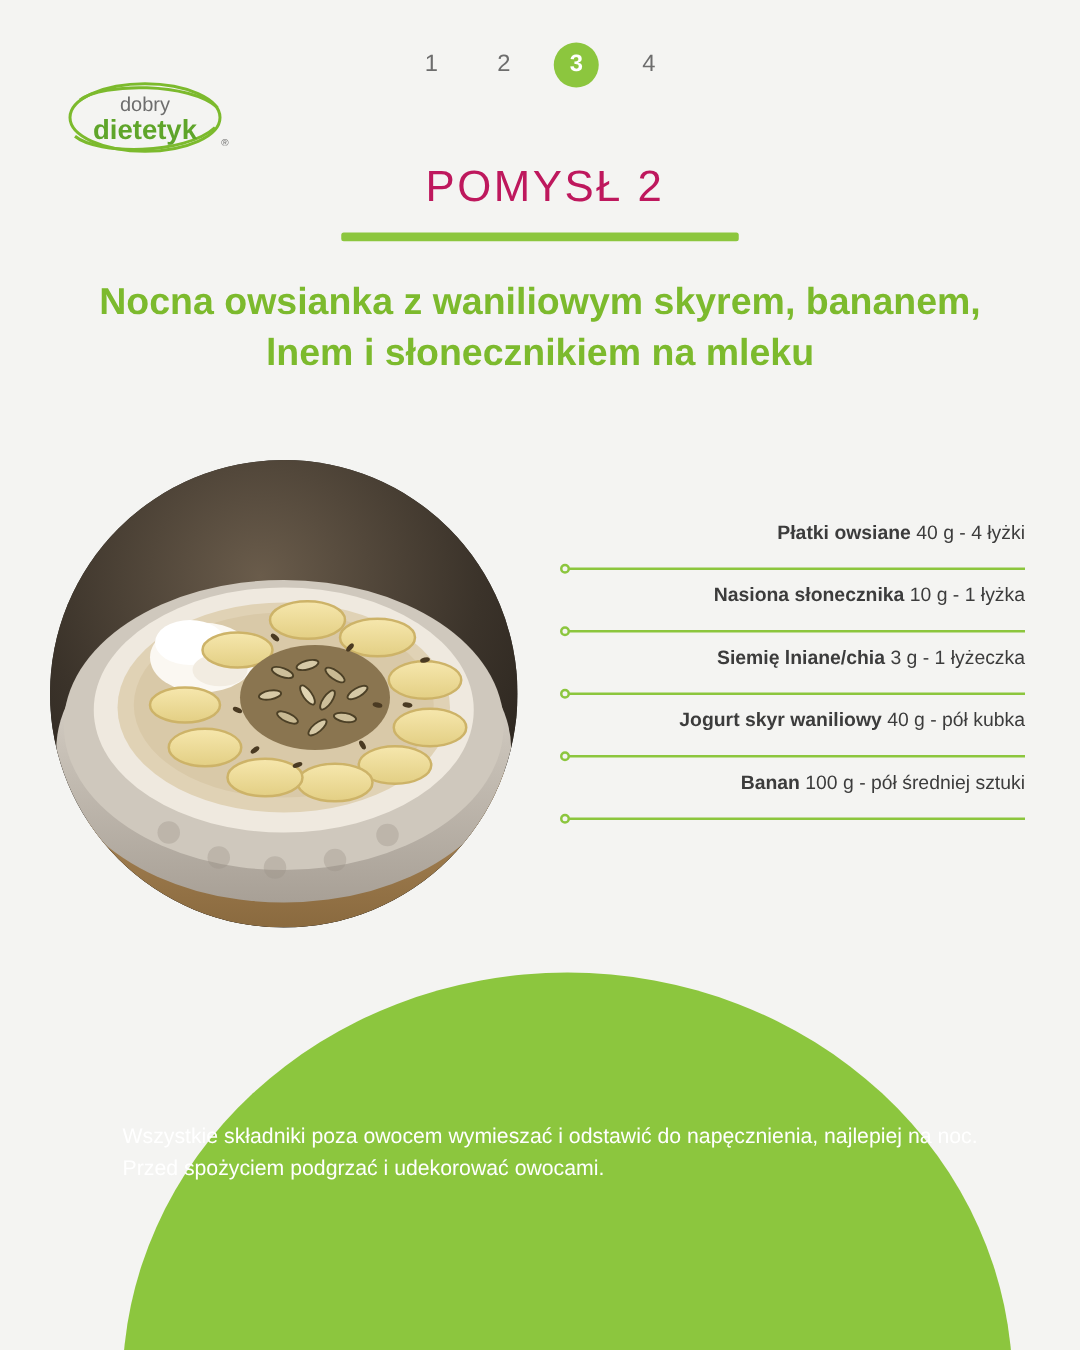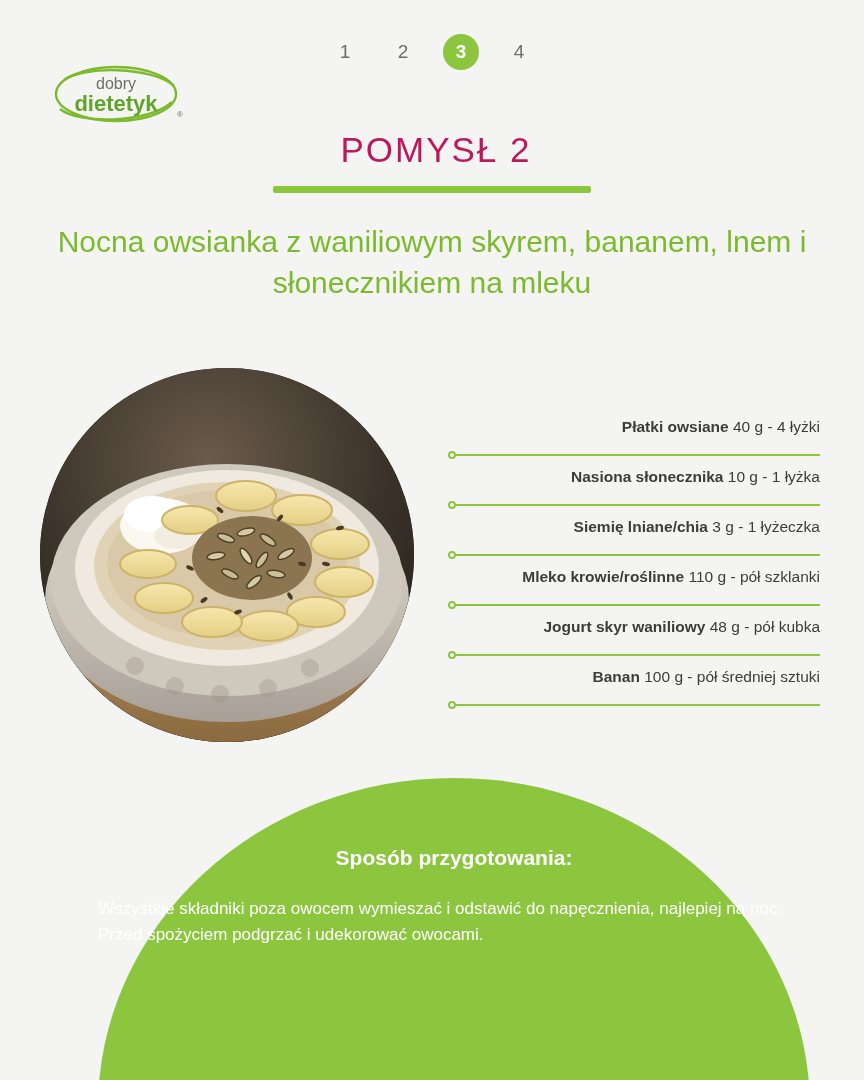--- a/index.html
+++ b/index.html
@@ -78,21 +78,21 @@
   }
   .title {
     position: absolute;
     top: 222px;
     left: 50%;
     transform: translateX(-50%);
     width: 770px;
     text-align: center;
     font-size: 30px;
     line-height: 1.35;
-    font-weight: normal;
+    font-weight: bold;
     color: #7cba2d;
   }
 
   
   .photo {
     position: absolute;
     top: 368px;
     left: 40px;
     width: 374px;
     height: 374px;
@@ -290,32 +290,26 @@
       <span class="ing-name">Nasiona słonecznika</span>
       <span class="ing-amount">10 g - 1 łyżka</span>
     </div>
     <div class="ing-row">
       <span class="dot"></span>
       <span class="ing-name">Siemię lniane/chia</span>
       <span class="ing-amount">3 g - 1 łyżeczka</span>
     </div>
     <div class="ing-row">
       <span class="dot"></span>
-      <span class="ing-name">Mleko krowie/roślinne</span>
-      <span class="ing-amount">110 g - pół szklanki</span>
-    </div>
-    <div class="ing-row">
-      <span class="dot"></span>
       <span class="ing-name">Jogurt skyr waniliowy</span>
-      <span class="ing-amount">48 g - pół kubka</span>
+      <span class="ing-amount">40 g - pół kubka</span>
     </div>
     <div class="ing-row">
       <span class="dot"></span>
       <span class="ing-name">Banan</span>
       <span class="ing-amount">100 g - pół średniej sztuki</span>
     </div>
   </div>
 
   <div class="blob"></div>
-  <div class="prep-title">Sposób przygotowania:</div>
   <div class="prep-body">Wszystkie składniki poza owocem wymieszać i odstawić do napęcznienia, najlepiej na noc. Przed spożyciem podgrzać i udekorować owocami.</div>
 
 </div>
 
 </body></html>

